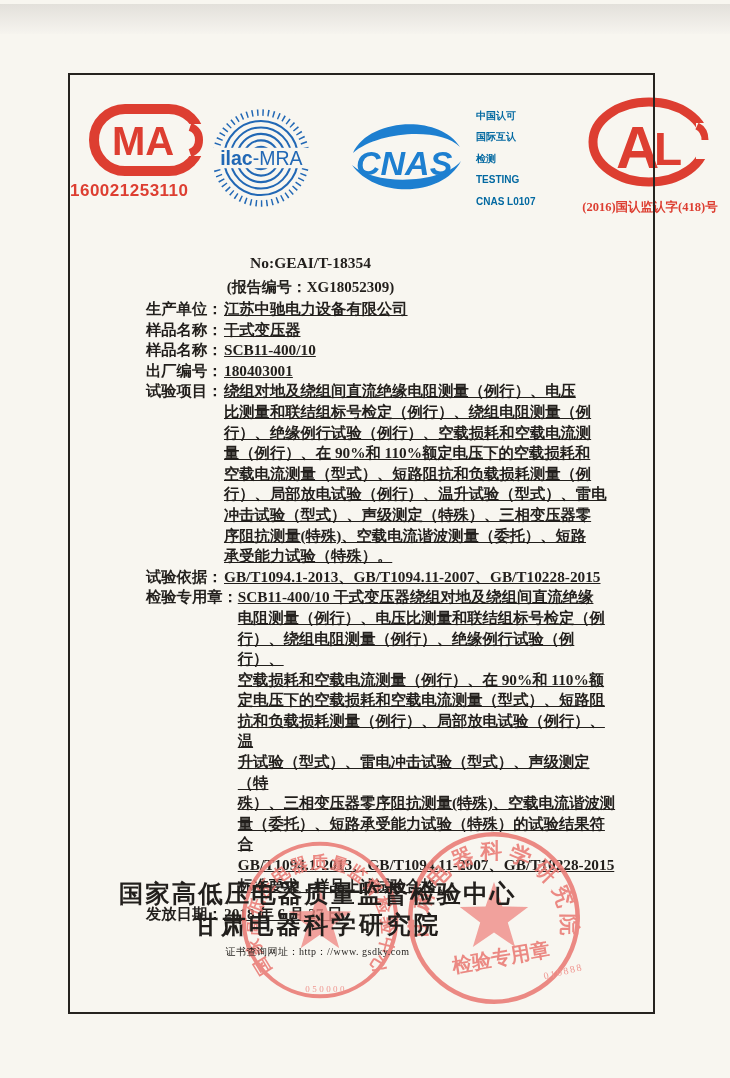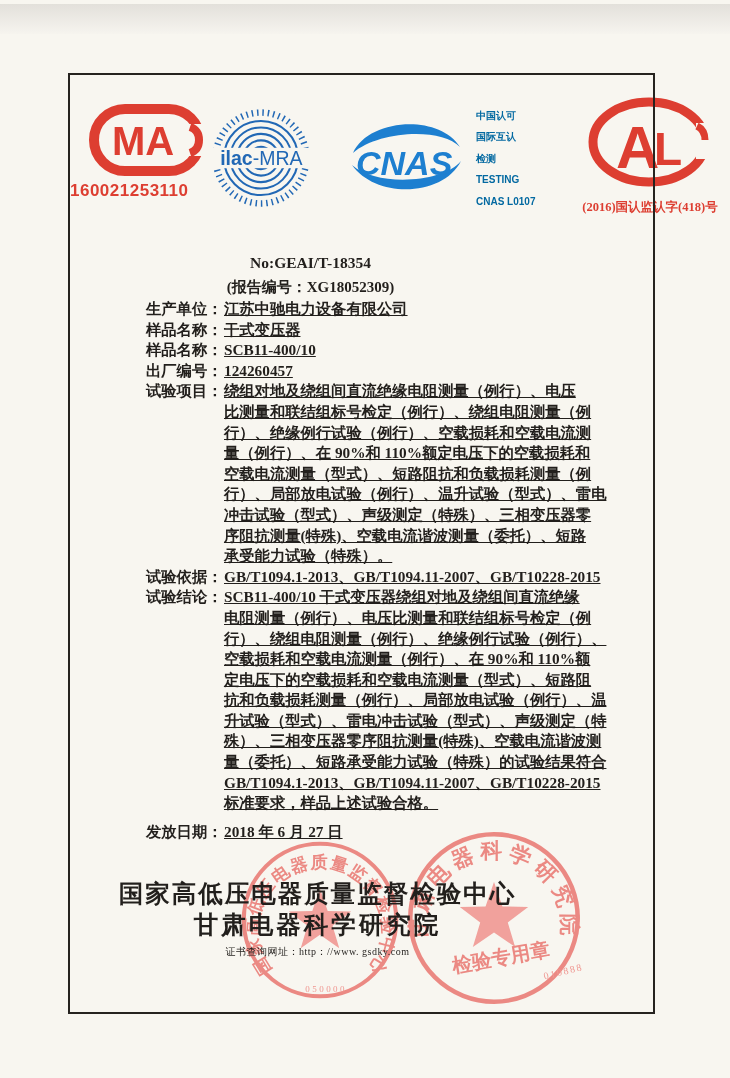--- a/index.html
+++ b/index.html
@@ -102,32 +102,32 @@
     <div class="row">
       <span class="lbl">样品名称：</span>
       <span class="val">干式变压器</span>
     </div>
     <div class="row">
       <span class="lbl">样品名称：</span>
       <span class="val">SCB11-400/10</span>
     </div>
     <div class="row">
       <span class="lbl">出厂编号：</span>
-      <span class="val">124260457</span>
+      <span class="val">180403001</span>
     </div>
     <div class="row">
       <span class="lbl">试验项目：</span>
       <span class="val">绕组对地及绕组间直流绝缘电阻测量（例行）、电压<br>比测量和联结组标号检定（例行）、绕组电阻测量（例<br>行）、绝缘例行试验（例行）、空载损耗和空载电流测<br>量（例行）、在 90%和 110%额定电压下的空载损耗和<br>空载电流测量（型式）、短路阻抗和负载损耗测量（例<br>行）、局部放电试验（例行）、温升试验（型式）、雷电<br>冲击试验（型式）、声级测定（特殊）、三相变压器零<br>序阻抗测量(特殊)、空载电流谐波测量（委托）、短路<br>承受能力试验（特殊）。</span>
     </div>
     <div class="row">
       <span class="lbl">试验依据：</span>
       <span class="val">GB/T1094.1-2013、GB/T1094.11-2007、GB/T10228-2015</span>
     </div>
     <div class="row">
-      <span class="lbl">试验结论：</span>
+      <span class="lbl">检验专用章：</span>
       <span class="val">SCB11-400/10 干式变压器绕组对地及绕组间直流绝缘<br>电阻测量（例行）、电压比测量和联结组标号检定（例<br>行）、绕组电阻测量（例行）、绝缘例行试验（例行）、<br>空载损耗和空载电流测量（例行）、在 90%和 110%额<br>定电压下的空载损耗和空载电流测量（型式）、短路阻<br>抗和负载损耗测量（例行）、局部放电试验（例行）、温<br>升试验（型式）、雷电冲击试验（型式）、声级测定（特<br>殊）、三相变压器零序阻抗测量(特殊)、空载电流谐波测<br>量（委托）、短路承受能力试验（特殊）的试验结果符合<br>GB/T1094.1-2013、GB/T1094.11-2007、GB/T10228-2015<br>标准要求，样品上述试验合格。</span>
     </div>
     <div class="row date-row">
       <span class="lbl">发放日期：</span>
       <span class="val">2018 年 6 月 27 日</span>
     </div>
   </div>
 
   <svg class="seal seal-left" width="164" height="164" viewBox="-100 -100 200 200">
     <defs>

